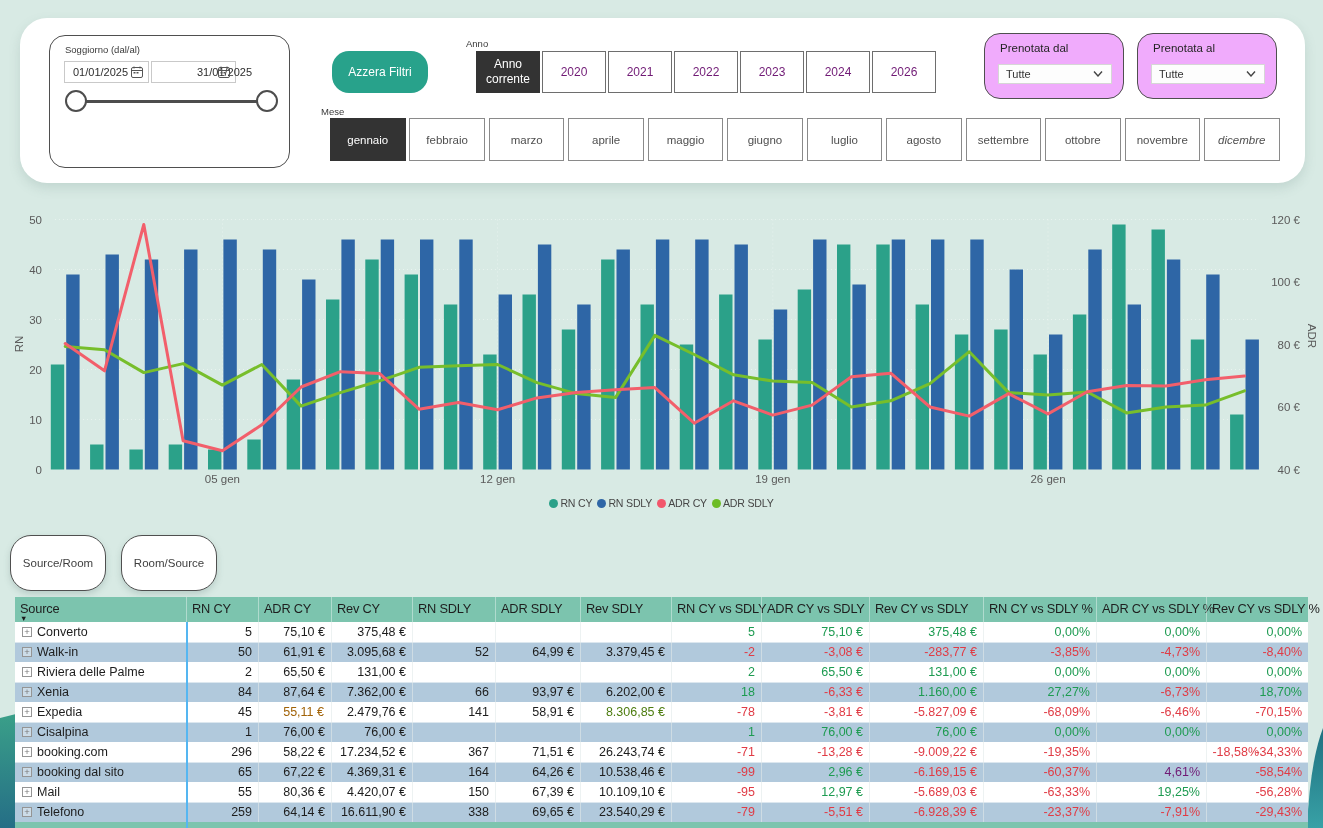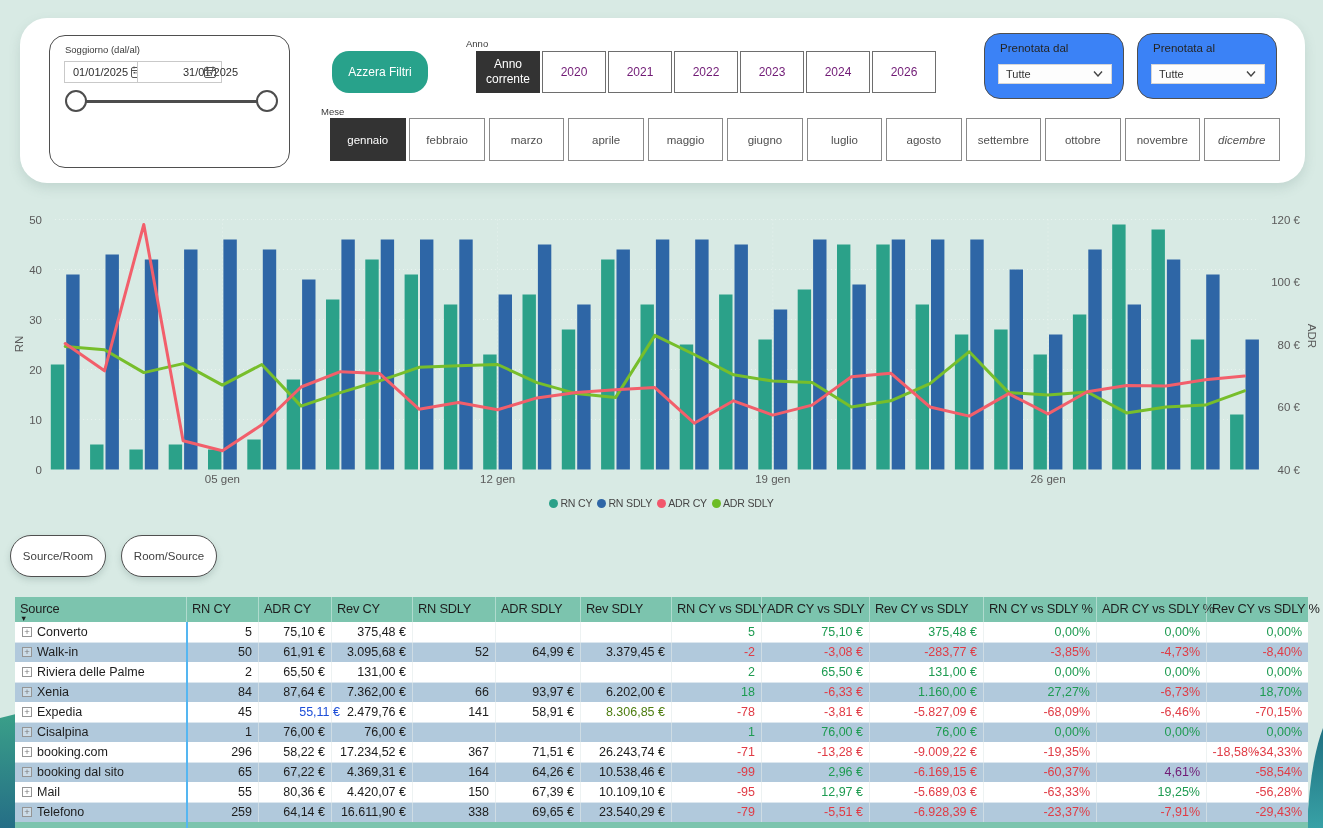--- a/index.html
+++ b/index.html
@@ -25,33 +25,33 @@
 .tinylbl { position:absolute; font-size:9.5px; color:#3a3a3a; }
 .ybtn { position:absolute; top:33px; width:64px; height:42px; background:#fff;
   border:1px solid #6e6e6e; color:#701a75; font-size:12px; display:flex; align-items:center;
   justify-content:center; text-align:center; }
 .ybtn.sel { background:#333333; color:#fff; border-color:#333333; line-height:1.25; }
 .mbtn { position:absolute; top:100px; width:75.5px; height:43px; background:#fff;
   border:1px solid #8a8a8a; color:#4f4f4f; font-size:11.5px; display:flex; align-items:center;
   justify-content:center; }
 .mbtn.sel { background:#333333; color:#fff; border-color:#333333; }
 .pcard { position:absolute; top:15px; width:140px; height:66px; border:1px solid #4f4f4f;
-  border-radius:16px; background:#3b82f6; }
+  border-radius:16px; background:#f0abfc; }
 .pcard .t { position:absolute; left:15px; top:8px; font-size:11.5px; color:#252525; }
 .drop { position:absolute; left:13px; top:30px; width:114px; height:20px;
   border:1px solid #d6d6d6; background:#fdfdfd; font-size:11px; color:#333;
   display:flex; align-items:center; padding-left:7px; }
 .chev { position:absolute; right:8px; top:6px; width:10px; height:6px; }
 
 #legend { position:absolute; left:0; top:497px; width:1323px; text-align:center;
   font-size:10.6px; letter-spacing:-0.2px; color:#464646; }
 #legend .li { display:inline-flex; align-items:center; margin:0 2.5px; }
 #legend .dot { width:9px; height:9px; border-radius:50%; display:inline-block; margin-right:2px; }
 
-.pill { position:absolute; top:535px; height:42px; background:#fff; border:1px solid #4f4f4f;
+.pill { position:absolute; top:535px; height:56px; background:#fff; border:1px solid #4f4f4f;
   border-radius:21px; font-size:11.5px; color:#3f3f3f; display:flex; align-items:center;
   justify-content:center; box-shadow:0 3px 6px rgba(90,120,115,0.25);text-align:center; }
 
 #table { position:absolute; left:15px; top:597px; width:1293px; height:231px;
   background:#fff; font-size:12.5px; }
 .thead { position:absolute; background:#7cc4ae; color:#1e1e1e; }
 .hc { position:absolute; top:0; height:100%; padding:3.5px 0 0 5px; font-size:12.8px; letter-spacing:-0.2px; white-space:nowrap; overflow:visible; }
 .sort { position:absolute; left:5px; top:17px; font-size:7.5px; color:#1a1a1a; }
 .trow { position:absolute; left:0; width:100%; }
 .trow.odd { background:#ffffff; }
@@ -173,21 +173,21 @@
     <div class="dbox" style="left:14px;">01/01/2025
       <svg class="cal" viewBox="0 0 12 12">
           <rect x="0.5" y="1.5" width="11" height="10" rx="1.5" fill="none" stroke="#555" stroke-width="1"></rect>
           <line x1="0.5" y1="4.5" x2="11.5" y2="4.5" stroke="#555" stroke-width="1"></line>
           <line x1="3" y1="0.5" x2="3" y2="2.5" stroke="#555" stroke-width="1"></line>
           <line x1="9" y1="0.5" x2="9" y2="2.5" stroke="#555" stroke-width="1"></line>
           <rect x="2.5" y="6" width="2" height="1.5" fill="#555"></rect>
           <rect x="5.5" y="6" width="2" height="1.5" fill="#555"></rect>
         </svg>
     </div>
-    <div class="dbox" style="left:87px;padding-left:45px;">31/01/2025
+    <div class="dbox" style="left:101px;padding-left:45px;">31/01/2025
       <svg class="cal" viewBox="0 0 12 12">
           <rect x="0.5" y="1.5" width="11" height="10" rx="1.5" fill="none" stroke="#555" stroke-width="1"></rect>
           <line x1="0.5" y1="4.5" x2="11.5" y2="4.5" stroke="#555" stroke-width="1"></line>
           <line x1="3" y1="0.5" x2="3" y2="2.5" stroke="#555" stroke-width="1"></line>
           <line x1="9" y1="0.5" x2="9" y2="2.5" stroke="#555" stroke-width="1"></line>
           <rect x="2.5" y="6" width="2" height="1.5" fill="#555"></rect>
           <rect x="5.5" y="6" width="2" height="1.5" fill="#555"></rect>
         </svg>
     </div>
     <div id="track"></div>
@@ -311,21 +311,21 @@
 <div class="nc" style="left:746px;width:102px;color:#e03b45">-6,33 €</div>
 <div class="nc" style="left:854px;width:108px;color:#1d9b51">1.160,00 €</div>
 <div class="nc" style="left:968px;width:107px;color:#1d9b51">27,27%</div>
 <div class="nc" style="left:1081px;width:104px;color:#e03b45">-6,73%</div>
 <div class="nc" style="left:1191px;width:96px;color:#1d9b51">18,70%</div>
 </div>
 <div class="trow odd" style="top:105px;height:20px;">
 <div class="plus">+</div>
       <div class="rname">Expedia</div>
 <div class="nc" style="left:171px;width:66px;color:#1d1d1d">45</div>
-<div class="nc" style="left:258px;width:67px;color:#1d4ed8">55,11 €</div>
+<div class="nc" style="left:242px;width:67px;color:#a16207">55,11 €</div>
 <div class="nc" style="left:316px;width:75px;color:#1d1d1d">2.479,76 €</div>
 <div class="nc" style="left:397px;width:77px;color:#1d1d1d">141</div>
 <div class="nc" style="left:480px;width:79px;color:#1d1d1d">58,91 €</div>
 <div class="nc" style="left:565px;width:85px;color:#4d7c0f">8.306,85 €</div>
 <div class="nc" style="left:656px;width:84px;color:#e03b45">-78</div>
 <div class="nc" style="left:746px;width:102px;color:#e03b45">-3,81 €</div>
 <div class="nc" style="left:854px;width:108px;color:#e03b45">-5.827,09 €</div>
 <div class="nc" style="left:968px;width:107px;color:#e03b45">-68,09%</div>
 <div class="nc" style="left:1081px;width:104px;color:#e03b45">-6,46%</div>
 <div class="nc" style="left:1191px;width:96px;color:#e03b45">-70,15%</div>

